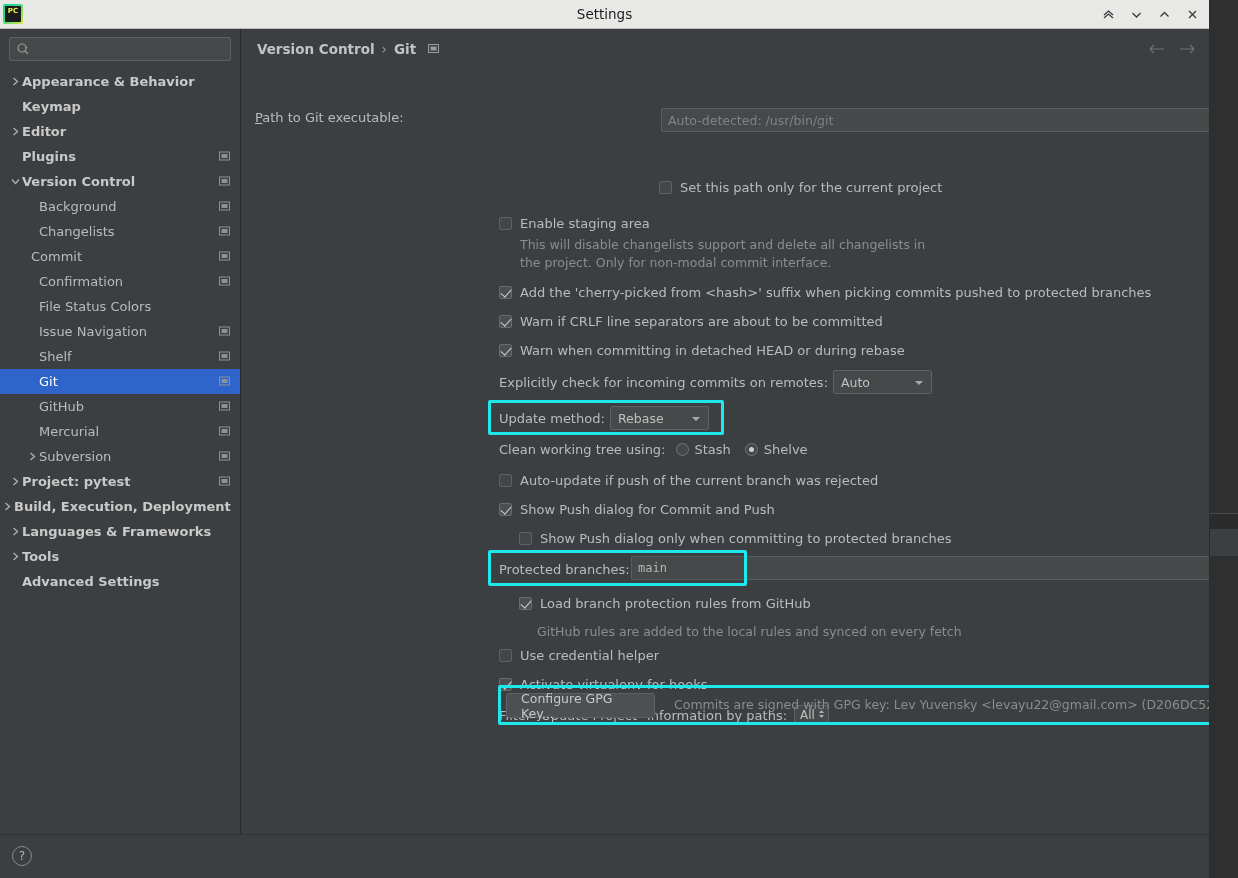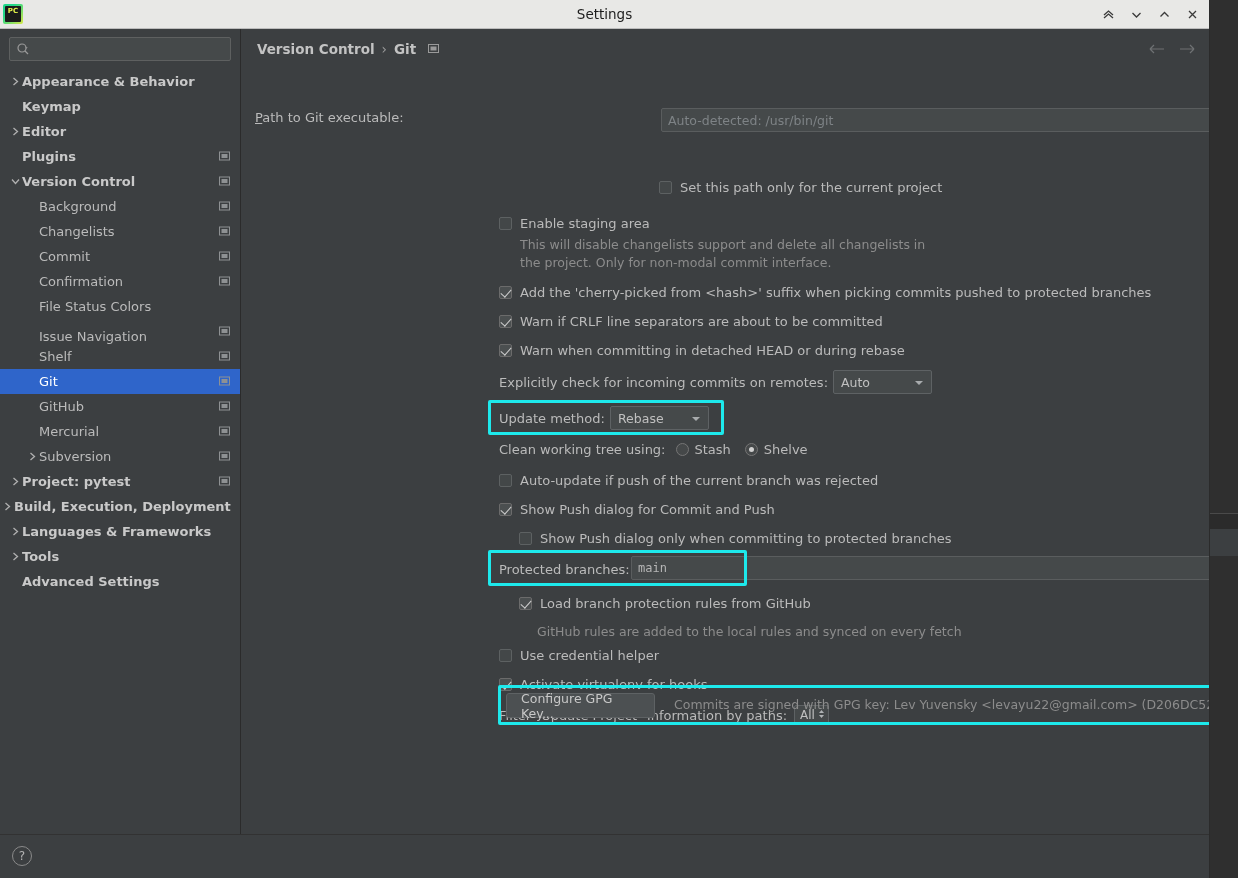--- a/index.html
+++ b/index.html
@@ -384,41 +384,41 @@
               </svg></span>
           </div>
           <div class="tree-item" style="padding-left: 25px;">
             <span class="arrow"></span>
             <span class="ti-label">Changelists</span>
             <span class="badge"><svg width="11" height="11" viewBox="0 0 11 11">
                 <rect x="0.5" y="1.5" width="10" height="8" stroke="#8e9193" stroke-width="1" fill="none"></rect>
                 <rect x="2.5" y="3.5" width="6" height="4" fill="#8e9193"></rect>
               </svg></span>
           </div>
-          <div class="tree-item" style="padding-left: 25px;">
+          <div class="tree-item" style="padding-left: 17px;">
             <span class="arrow"></span>
             <span class="ti-label">Commit</span>
             <span class="badge"><svg width="11" height="11" viewBox="0 0 11 11">
                 <rect x="0.5" y="1.5" width="10" height="8" stroke="#8e9193" stroke-width="1" fill="none"></rect>
                 <rect x="2.5" y="3.5" width="6" height="4" fill="#8e9193"></rect>
               </svg></span>
           </div>
           <div class="tree-item" style="padding-left: 25px;">
             <span class="arrow"></span>
             <span class="ti-label">Confirmation</span>
             <span class="badge"><svg width="11" height="11" viewBox="0 0 11 11">
                 <rect x="0.5" y="1.5" width="10" height="8" stroke="#8e9193" stroke-width="1" fill="none"></rect>
                 <rect x="2.5" y="3.5" width="6" height="4" fill="#8e9193"></rect>
               </svg></span>
           </div>
           <div class="tree-item" style="padding-left: 25px;">
             <span class="arrow"></span>
             <span class="ti-label">File Status Colors</span>
           </div>
-          <div class="tree-item" style="padding-left: 25px; align-items: flex-end;">
+          <div class="tree-item" style="padding-left: 25px;">
             <span class="arrow"></span>
             <span class="ti-label">Issue Navigation</span>
             <span class="badge"><svg width="11" height="11" viewBox="0 0 11 11">
                 <rect x="0.5" y="1.5" width="10" height="8" stroke="#8e9193" stroke-width="1" fill="none"></rect>
                 <rect x="2.5" y="3.5" width="6" height="4" fill="#8e9193"></rect>
               </svg></span>
           </div>
           <div class="tree-item" style="padding-left: 25px;">
             <span class="arrow"></span>
             <span class="ti-label">Shelf</span>

